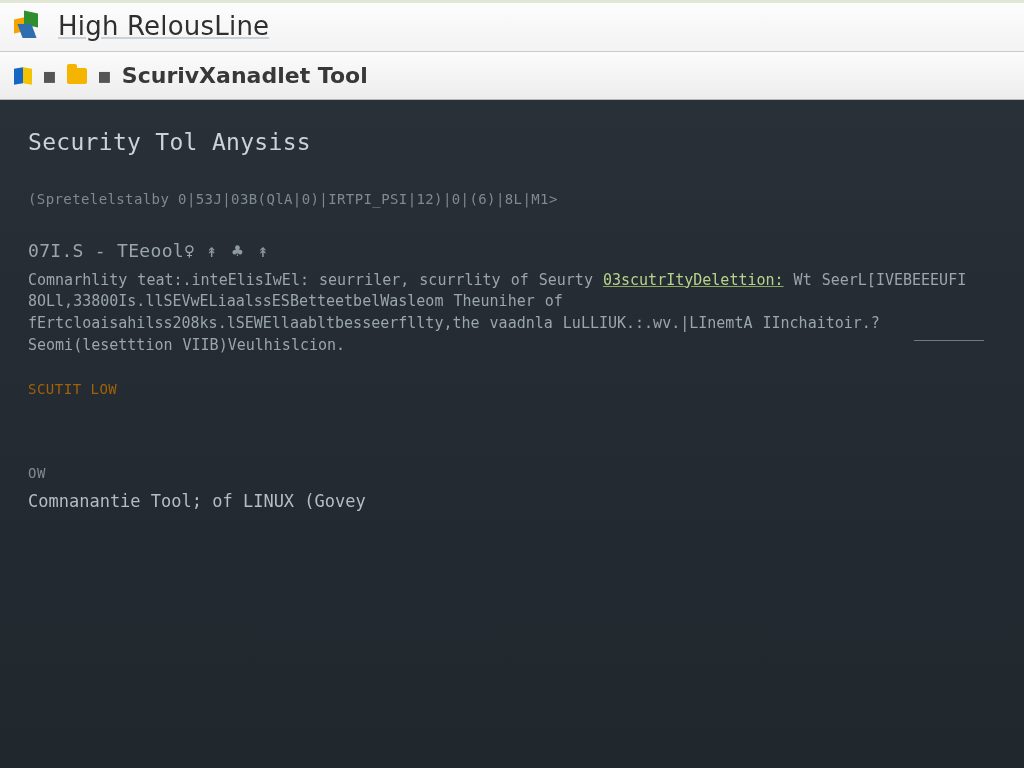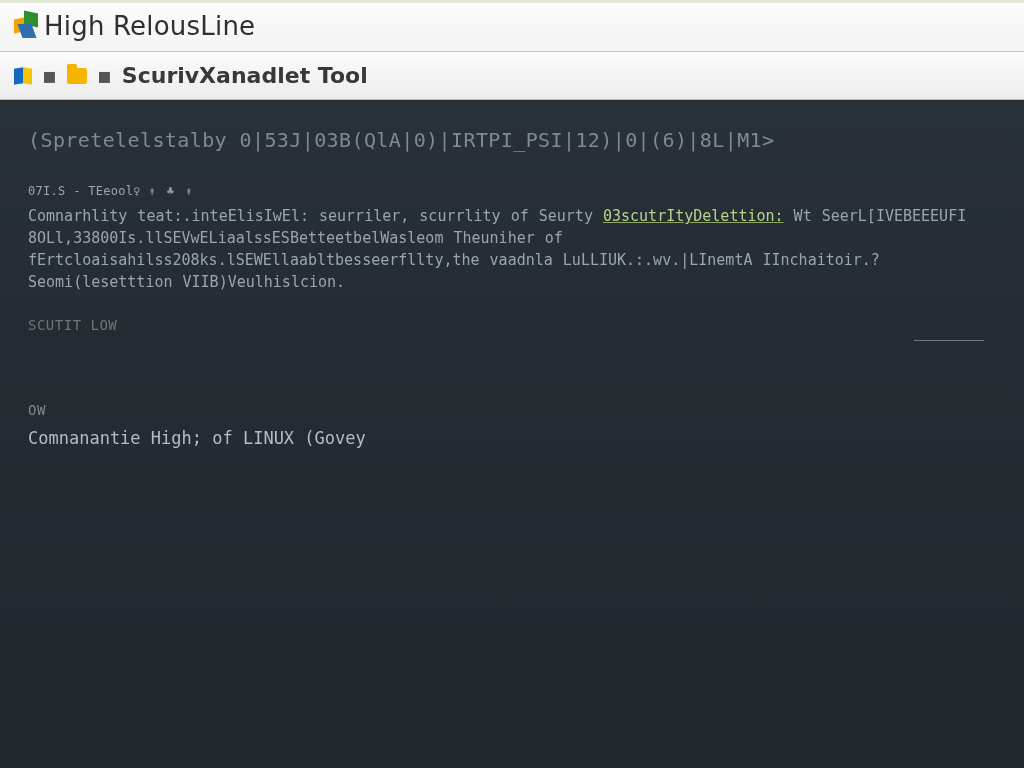--- a/index.html
+++ b/index.html
@@ -11,21 +11,22 @@
   }
 
   
   .titlebar {
     height: 52px;
     background: linear-gradient(180deg, #fdfdfd 0%, #f3f3f3 100%);
     border-bottom: 1px solid #c9c9c9;
     display: flex;
     align-items: center;
     padding: 0 14px;
-    gap: 2px;
+    gap: 16px;
+    text-decoration: underline;
   }
   .titlebar .app-icon {
     width: 28px; height: 28px; position: relative;
   }
   .cube {
     position: absolute; width: 14px; height: 14px;
     transform: skewY(-12deg);
   }
   .cube.a { background:#f4a300; left:0; top:6px; }
   .cube.b { background:#2f8f2f; left:10px; top:0; transform: skewY(12deg);}
@@ -79,42 +80,42 @@
   }
   .term h1 {
     font-size: 23px;
     font-weight: 400;
     color: #c9d3d9;
     letter-spacing: 0.3px;
     margin-bottom: 30px;
   }
   .term .meta {
     color: #7e8a92;
-    font-size: 20px;
+    font-size: 14px;
     letter-spacing: 0.4px;
     margin-bottom: 28px;
   }
   .term .subhead {
     color: #9aa5ac;
-    font-size: 12px;
+    font-size: 18px;
     text-transform: none;
     margin-bottom: 6px;
     letter-spacing: 0.3px;
   }
   .term .subhead .arrows { letter-spacing: 2px; color:#8e99a0;}
   .term .para {
     color: #9aa5ac;
     font-size: 15px;
     max-width: 960px;
     margin-bottom: 22px;
     word-spacing: 1px;
   }
   .term .para .hl { color:#b6d48b; text-decoration: underline; text-decoration-color:#8aa862; }
   .term .section-label {
-    color:#737373; font-size:14px; letter-spacing:0.5px; margin-top:6px; margin-bottom:8px;
+    color:#a16207; font-size:14px; letter-spacing:0.5px; margin-top:6px; margin-bottom:8px;
     text-transform: uppercase;
   }
   .term .footer-label {
     color:#7f8a91; font-size:14px; letter-spacing:0.5px;
     margin-top: 64px; margin-bottom:6px; text-transform: uppercase;
   }
   .term .footer-line {
     color:#b3bdc3; font-size:17px;
   }
   .rule {
@@ -141,34 +142,35 @@
 
 <div class="toolbar">
   <span class="tb-book"></span>
   <span class="tb-sep">▪</span>
   <span class="tb-folder"></span>
   <span class="tb-sep">▪</span>
   <span class="tb-label">ScurivXanadlet Tool</span>
 </div>
 
 <div class="term">
+  <h1>Security Tol Anysiss</h1>
 
   <div class="meta">(Spretelelstalby 0|53J|03B(QlA|0)|IRTPI_PSI|12)|0|(6)|8L|M1&gt;</div>
 
   <div class="subhead">
     <span>07I.S - TEeool♀ </span>
     <span class="arrows">↟ ♣ ↟</span>
   </div>
 
   <div class="para">
     <span>Comnarhlity teat:.inteElisIwEl: seurriler, scurrlity of Seurty </span>
     <span class="hl">03scutrItyDelettion:</span>
     <span>  Wt SeerL[IVEBEEEUFI 8OLl,33800Is.llSEVwELiaalssESBetteetbelWasleom Theuniher of fErtcloaisahilss208ks.lSEWEllaabltbesseerfllty,the vaadnla   LuLLIUK.:.wv.|LInemtA IInchaitoir.?Seomi(lesetttion VIIB)Veulhislcion.</span>
   </div>
 
   <div class="section-label">scutit low</div>
 
 
   <div class="footer-label">ow</div>
-  <div class="footer-line">Comnanantie High; of LINUX (Govey</div>
+  <div class="footer-line">Comnanantie Tool; of LINUX (Govey</div>
 </div>
 
 <div class="rule"></div>
 
 </body></html>

